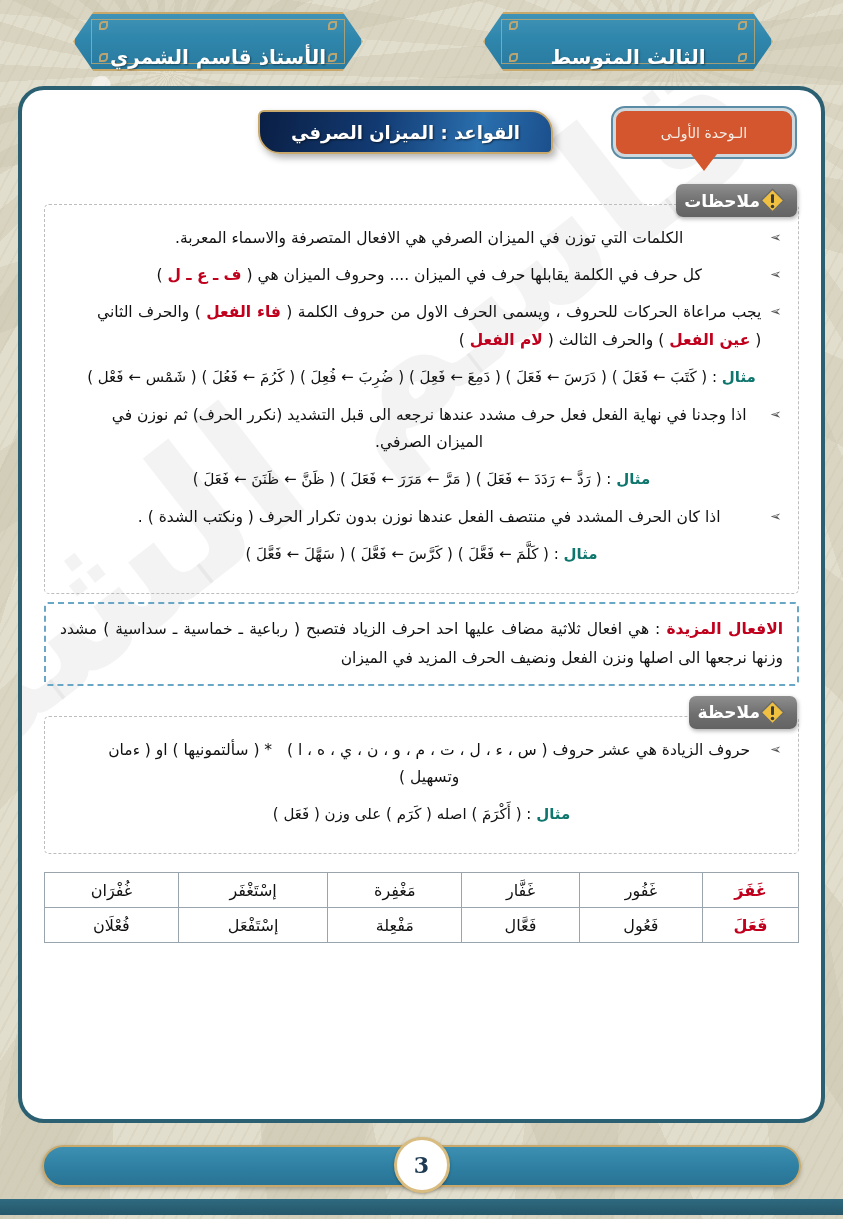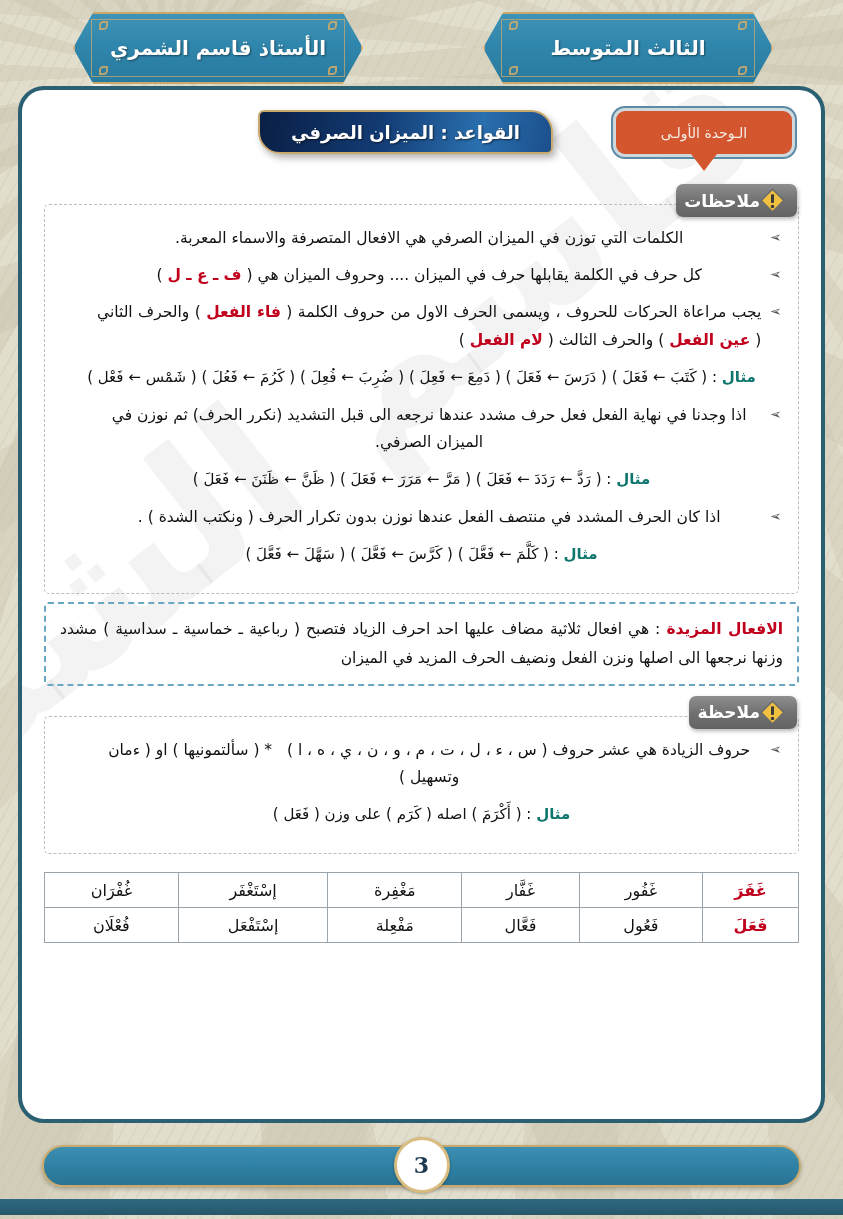--- a/index.html
+++ b/index.html
@@ -36,26 +36,26 @@
   
   #header-row {
     position: absolute;
     top: 6px; left: 0; right: 0;
     height: 72px;
   }
 
   .ribbon {
     position: absolute;
     top: 6px;
-    height: 72px;
+    height: 59px;
     background: linear-gradient(180deg, #3f93b6 0%, #2f86ac 45%, #297a9f 100%);
     border: 2px solid #c9a96b;
     clip-path: polygon(0% 50%, 7% 0%, 93% 0%, 100% 50%, 93% 100%, 7% 100%);
     display: flex;
-    align-items: center;
+    align-items: flex-end;
     justify-content: center;
     box-shadow: 0 2px 5px rgba(0,0,0,.28);
   }
   .ribbon::before {
     content: "";
     position: absolute;
     inset: 5px 16px;
     border: 1px solid rgba(201,169,107,.75);
     pointer-events: none;
   }

